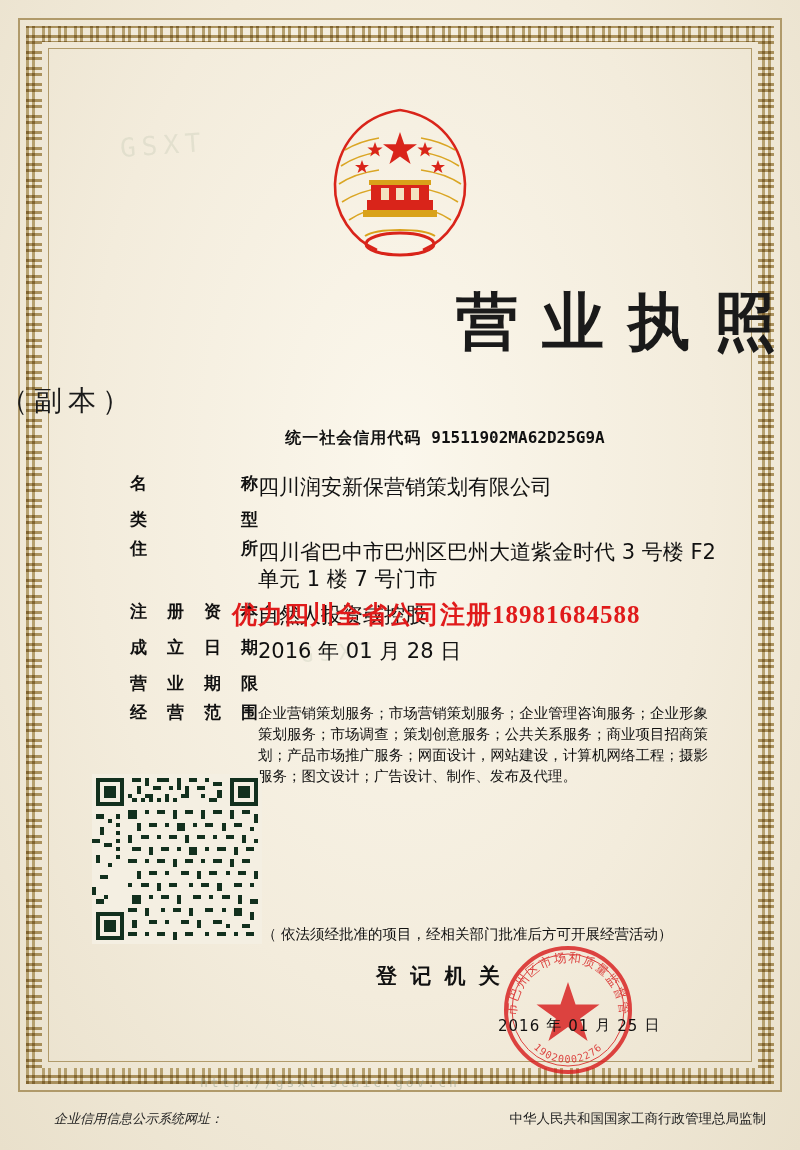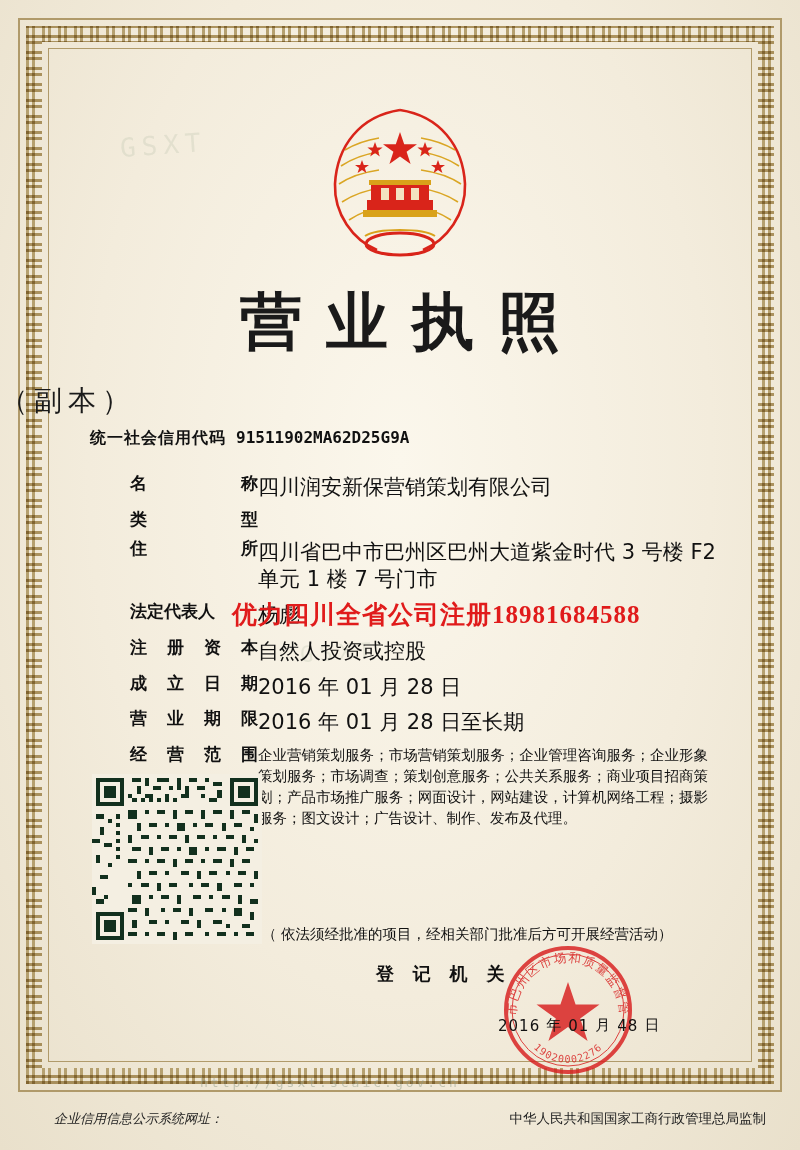--- a/index.html
+++ b/index.html
@@ -82,21 +82,21 @@
     transform: translateX(-50%);
     width: 170px;
     height: 170px;
   }
 
   
   .title {
     position: absolute;
     top: 280px;
     width: 100%;
-    text-align: center;
+    text-align: right;
     font-family: "DejaVu Sans", sans-serif;
     font-weight: bold;
     font-size: 62px;
     letter-spacing: 24px;
     text-indent: 24px;
     color: #1a1a1a;
   }
   .subtitle {
     position: absolute;
     top: 382px;
@@ -105,20 +105,21 @@
     font-family: "DejaVu Sans", sans-serif;
     font-size: 28px;
     letter-spacing: 6px;
     color: #1a1a1a;
   }
   .credit-code {
     position: absolute;
     top: 428px;
     left: 0;
     width: 100%;
+    text-align: center;
     font-family: "DejaVu Sans", sans-serif;
     font-size: 16px;
     font-weight: bold;
     color: #111;
     letter-spacing: 1px;
     padding-left: 90px;
     box-sizing: border-box;
   }
   .credit-code .code {
     font-family: "DejaVu Sans Mono", monospace;
@@ -196,23 +197,23 @@
     top: 925px;
     font-family: "DejaVu Sans", sans-serif;
     font-size: 14.5px;
     color: #111;
   }
 
   .reg-org {
     position: absolute;
     left: 376px;
     top: 962px;
-    font-family: Liberation Mono, monospace;
+    font-family: Liberation Serif, serif;
     font-weight: bold;
-    font-size: 18px;
+    font-size: 21px;
     letter-spacing: 4px;
     color: #111;
   }
 
   
   .seal {
     position: absolute;
     left: 488px;
     top: 930px;
     width: 160px;
@@ -345,26 +346,20 @@
     </div>
 
     <div class="row">
       <div class="lbl">
           <span>住</span>
           <span>所</span>
         </div>
       <div class="val">四川省巴中市巴州区巴州大道紫金时代 3 号楼 F2 单元 1 楼 7 号门市</div>
     </div>
 
-    <div class="row">
-      <div class="lbl">
-          <span>法定代表人</span>
-        </div>
-      <div class="val">杨彪</div>
-    </div>
 
     <div class="row">
       <div class="lbl">
           <span>注</span>
           <span>册</span>
           <span>资</span>
           <span>本</span>
         </div>
       <div class="val">自然人投资或控股</div>
     </div>
@@ -379,21 +374,20 @@
       <div class="val">2016 年 01 月 28 日</div>
     </div>
 
     <div class="row">
       <div class="lbl">
           <span>营</span>
           <span>业</span>
           <span>期</span>
           <span>限</span>
         </div>
-      <div class="val">2016 年 01 月 28 日至长期</div>
     </div>
 
     <div class="row">
       <div class="lbl">
           <span>经</span>
           <span>营</span>
           <span>范</span>
           <span>围</span>
         </div>
       <div class="val scope">企业营销策划服务；市场营销策划服务；企业管理咨询服务；企业形象策划服务；市场调查；策划创意服务；公共关系服务；商业项目招商策划；产品市场推广服务；网面设计，网站建设，计算机网络工程；摄影服务；图文设计；广告设计、制作、发布及代理。</div>
@@ -583,21 +577,21 @@
         <textPath href="#sealarc2" startOffset="50%" text-anchor="middle">19020002276</textPath>
       </text>
     </g>
   </svg>
 
   <div class="dateline">
     <span class="num">2016</span>
     <span>年</span>
     <span class="num">01</span>
     <span>月</span>
-    <span class="num">48</span>
+    <span class="num">25</span>
     <span>日</span>
   </div>
 
 
   <div class="footer-left">企业信用信息公示系统网址：</div>
   <div class="footer-right">中华人民共和国国家工商行政管理总局监制</div>
 
 </div>
 
 </body></html>

